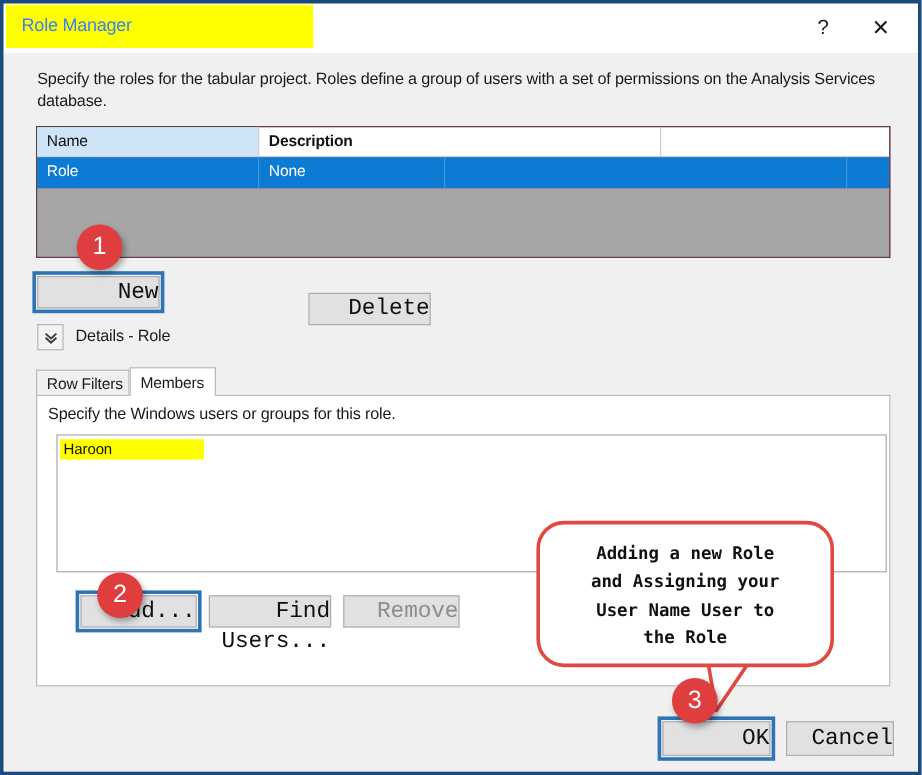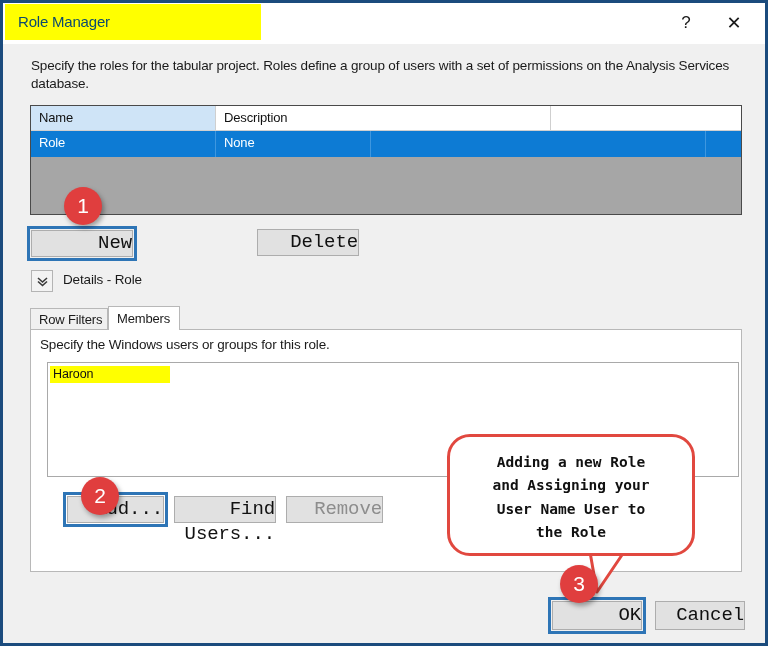--- a/index.html
+++ b/index.html
@@ -42,21 +42,21 @@
     top: 1px;
     width: 256px;
     height: 36px;
     background: #ffff00;
   }
   #title-text {
     position: absolute;
     left: 15px;
     top: 10px;
     font-size: 15px;
-    color: #0c4a6e;
+    color: #3b82f6;
     letter-spacing: -0.2px;
     white-space: nowrap;
   }
   .titlebtn {
     position: absolute;
     top: 0;
     width: 46px;
     height: 40px;
     display: flex;
     align-items: center;
@@ -116,21 +116,21 @@
     border-right: 1px solid #cfcfcf;
     font-size: 13px;
     color: #111;
     padding: 4px 0 0 8px;
     letter-spacing: -0.15px;
     white-space: nowrap;
     overflow: hidden;
   }
   .hcell.c0 { width: 185px; background: #cfe4f7; }
   .hcell.c1 { width: 155px; }
-  .hcell.c2 { width: 335px; }
+  .hcell.c2 { width: 335px; font-weight: bold; }
   .hcell.c3 { width: 33px; border-right: none; }
 
   #grid-row {
     display: flex;
     height: 26px;
     background: #0d7bd4;
     box-sizing: border-box;
   }
   .rcell {
     box-sizing: border-box;
@@ -173,21 +173,21 @@
   .focusbox {
     position: absolute;
     box-sizing: border-box;
     border: 3px solid #2e75b6;
     background: transparent;
   }
 
   #btn-new    { left: 28px;  top: 186px; width: 102px; }
   #box-new    { left: 24px;  top: 182px; width: 110px; height: 35px; }
   #btn-copy   { left: 141px; top: 186px; width: 102px; }
-  #btn-delete { left: 254px; top: 185px; width: 102px; }
+  #btn-delete { left: 254px; top: 200px; width: 102px; }
 
   
   #details-toggle {
     position: absolute;
     left: 28px;
     top: 226px;
     width: 22px;
     height: 22px;
     box-sizing: border-box;
     border: 1px solid #b4b4b4;

